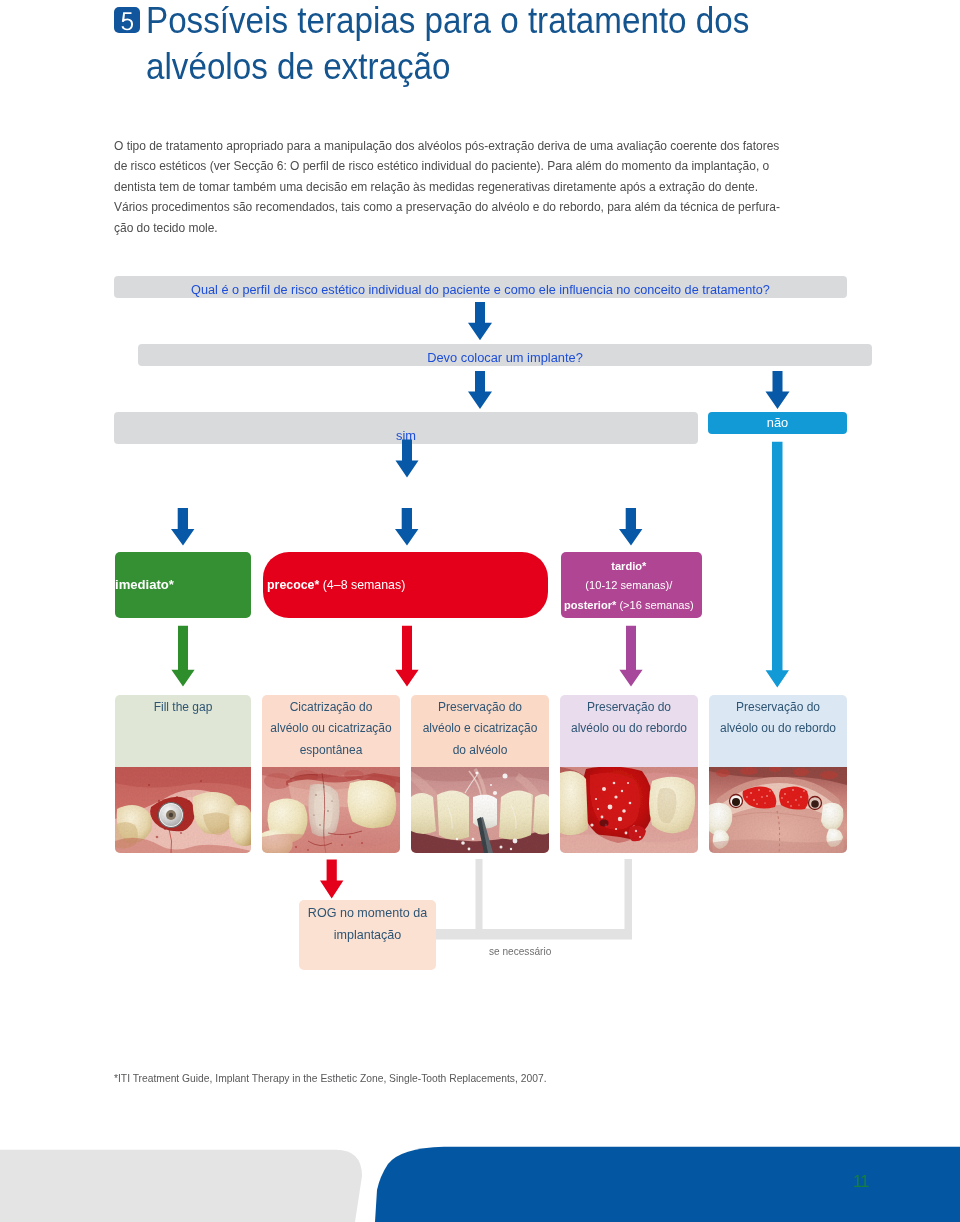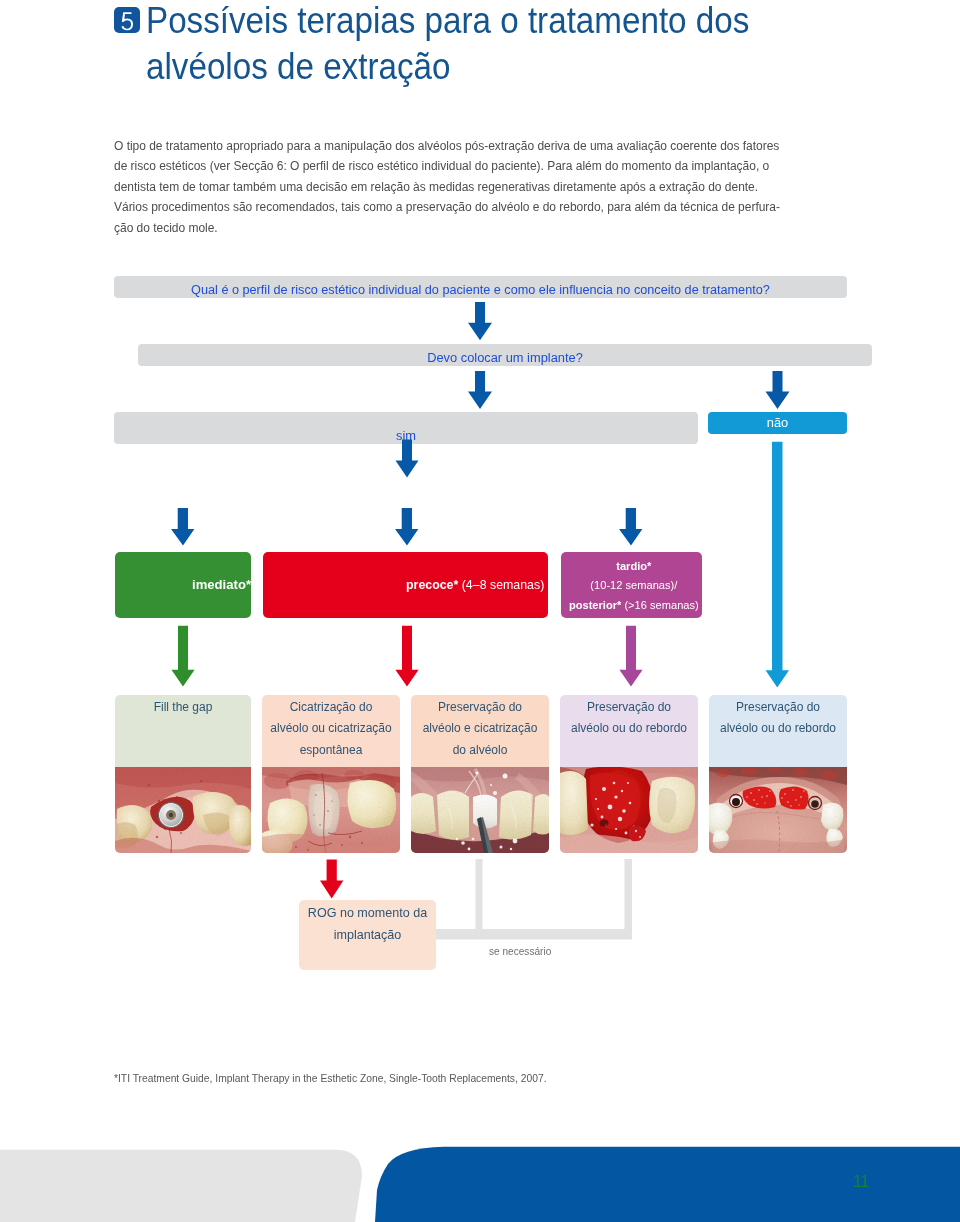--- a/index.html
+++ b/index.html
@@ -21,21 +21,21 @@
 
   
   .fbox{position:absolute;border-radius:4px;display:flex;align-items:center;
         justify-content:center;text-align:center;box-sizing:border-box;white-space:nowrap;}
   .fbox > span{display:inline-block;position:relative;top:-0.6px;}
   .grayb{background:#d8dadb;color:#1d4ed8;font-size:12.85px;align-items:flex-end;}
   .blueb{background:#119ad6;color:#ffffff;font-size:12.85px;}
 
   
   .tbox{position:absolute;border-radius:5px;display:flex;align-items:center;
-        justify-content:flex-end;text-align:center;color:#fff;box-sizing:border-box;
+        justify-content:flex-start;text-align:center;color:#fff;box-sizing:border-box;
         font-size:13.1px;line-height:18px;white-space:nowrap;}
   .tbox > span{display:inline-block;}
 
   
   .card{position:absolute;border-radius:5px;overflow:hidden;box-sizing:border-box;}
   .card .lab{position:absolute;left:0;top:0;right:0;height:58px;
              box-sizing:border-box;color:#2e5574;font-size:12px;line-height:21.5px;
              text-align:center;padding-top:1.5px;white-space:nowrap;}
   .card .pic{position:absolute;left:0;top:72px;right:0;bottom:0;overflow:hidden;}
 
@@ -419,21 +419,21 @@
 
     <path d="M326.6 859.5 H336.8 V880.6 H343.4 L331.7 898.4 L320 880.6 H326.6 Z" fill="#e4001b"></path>
 
     <path d="M475.5 859 H482.5 V928.9 H624.5 V859 H632 V939.5 H430.5 V945.1 L414.1 934.3 L430.5 923.5 V928.9 H475.5 Z" fill="#e2e2e2"></path>
   </svg>
 
   <div class="tbox" style="left:115px;top:552px;width:136px;height:66px;background:#349032;font-weight:bold;">
       <span>imediato*</span>
     </div>
 
-  <div class="tbox" style="left:263px;top:552px;width:285px;height:66px;background:#e4001b;">
+  <div class="tbox" style="left:263px;top:552px;width:285px;height:66px;background:#e4001b;border-radius:26px;">
       <span style="transform:scaleX(0.945)"><b>precoce*</b><span> (4–8 semanas)</span></span>
     </div>
 
   <div class="tbox" style="left:561px;top:552px;width:141px;height:66px;background:#b04593;line-height:19.2px;font-size:11.6px;">
       <span style="transform:scaleX(0.957)">
        <b>tardio*</b><br><span>(10-12 semanas)/</span><br><b>posterior*</b><span> (&gt;16 semanas)</span>
   </span>
     </div>
 
   <div class="card" style="left:115px;top:695px;width:136px;height:158px;background:#dfe6d5;">

